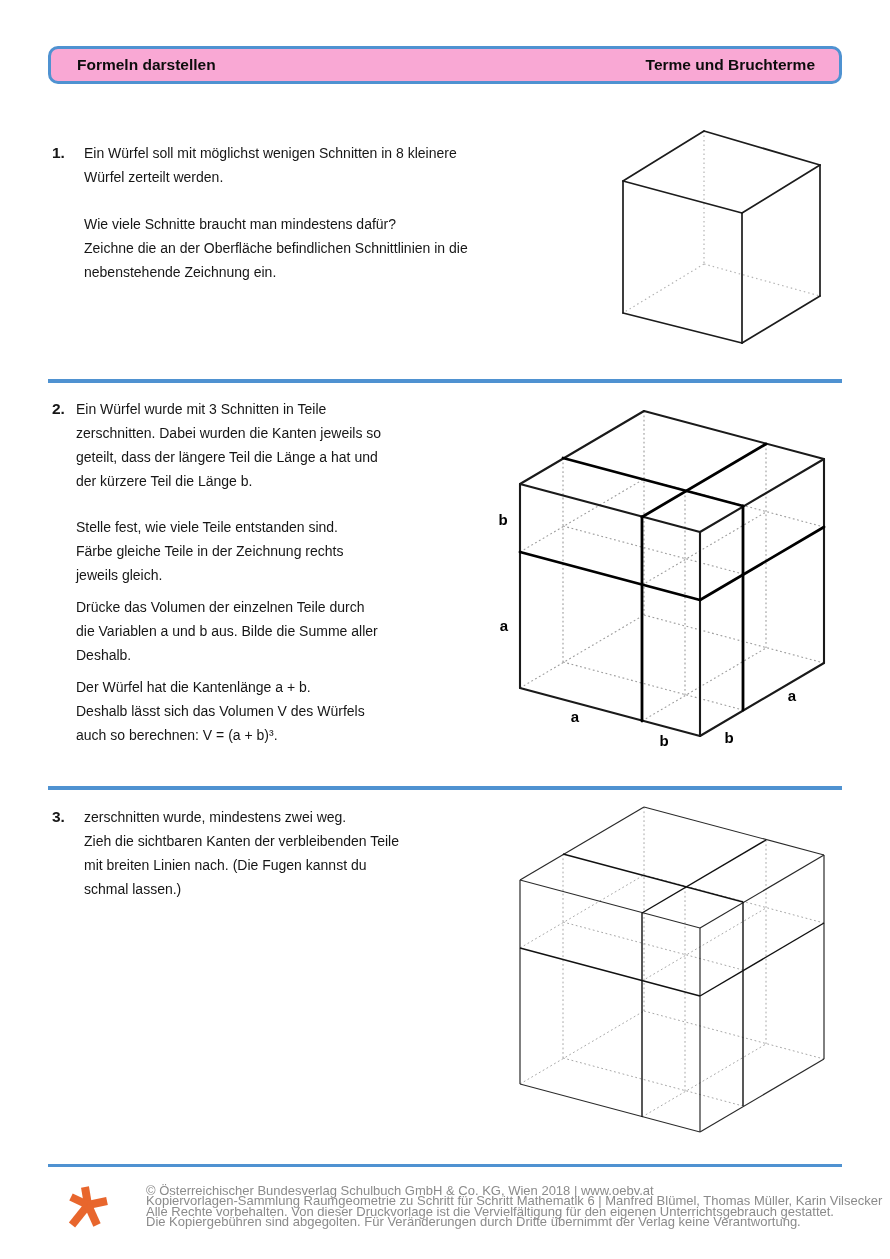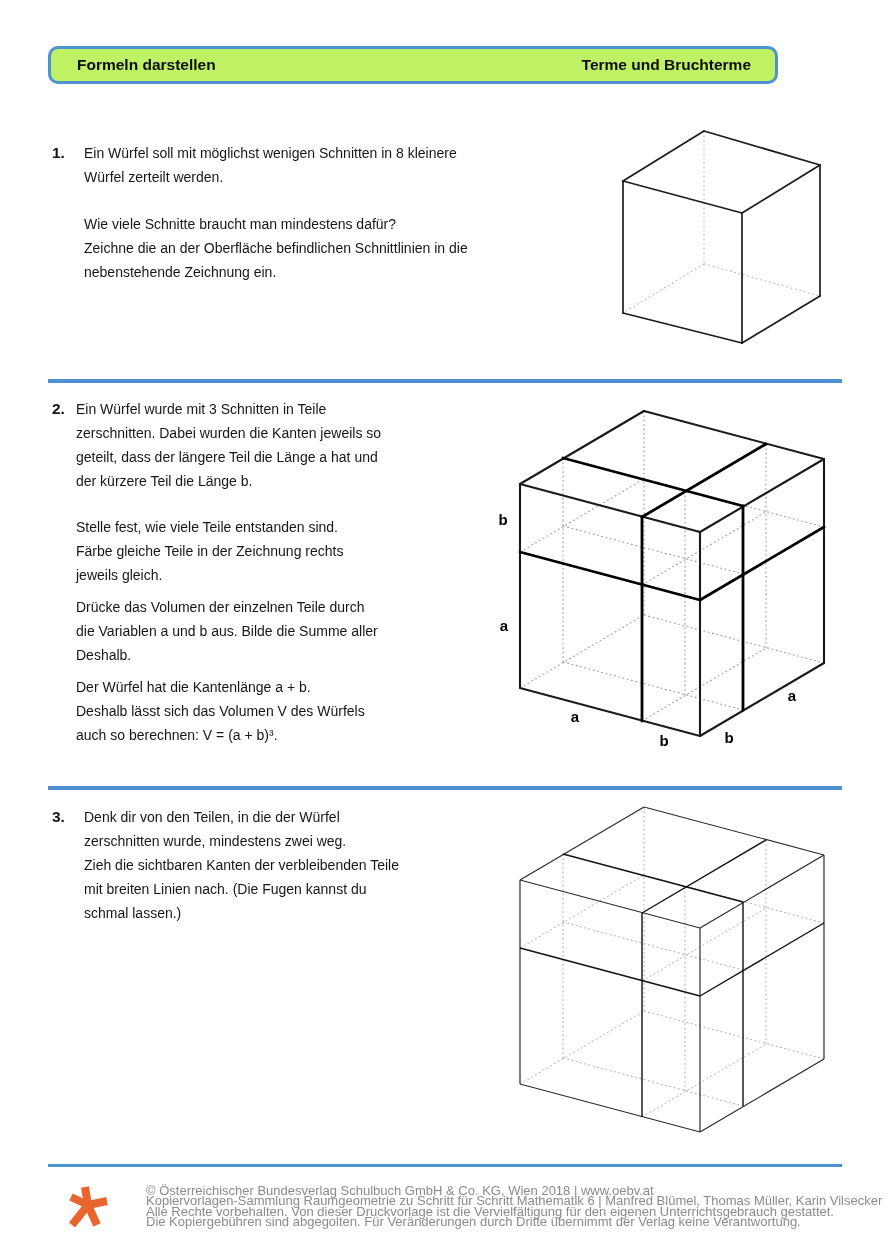--- a/index.html
+++ b/index.html
@@ -3,24 +3,24 @@
 <meta charset="utf-8">
 <style>
   html,body{margin:0;padding:0;background:#e9e9e9;}
   .page{
     position:relative;width:890px;height:1259px;background:#ffffff;
     font-family:"Liberation Sans", sans-serif;color:#161616;overflow:hidden;
     margin:0 auto;
   }
   .abs{position:absolute;}
   .header-box{
-    left:48px;top:46px;width:730px;height:38px;
+    left:48px;top:46px;width:794px;height:38px;
     border:3px solid #4f92d1;border-radius:10px;box-sizing:border-box;
     display:flex;align-items:center;justify-content:space-between;
-    padding:0 24px 0 26px;background:#bef264;
+    padding:0 24px 0 26px;background:#f9a8d4;
   }
   .header-box .hdr{font-size:15.5px;font-weight:bold;color:#0d0d0d;}
   .sep{left:48px;width:794px;height:3.5px;background:#4f92d1;}
   .task-number{font-size:15.5px;font-weight:bold;line-height:24px;}
   .task-text{font-size:14px;line-height:24px;}
   .line{white-space:nowrap;}
   .para{margin:0;}
   .cube-label{font-size:15px;font-weight:bold;transform:translate(-50%,-50%);color:#000;}
   .footer-text{font-size:13px;line-height:10.4px;color:#8b8b8b;}
   svg{display:block;}
@@ -137,21 +137,20 @@
   <div class="abs cube-label" style="left:575px;top:716px;">a</div>
   <div class="abs cube-label" style="left:664px;top:740px;">b</div>
   <div class="abs cube-label" style="left:729px;top:737px;">b</div>
   <div class="abs cube-label" style="left:792px;top:695px;">a</div>
 
   <div class="abs sep" style="top:786px;"></div>
 
   <div class="abs task-number" style="left:52px;top:805px;">3.</div>
   <div class="abs task-text" style="left:84px;top:805px;">
     <div class="para">
-        <div class="line">Denk dir von den Teilen, in die der Würfel</div>
         <div class="line">zerschnitten wurde, mindestens zwei weg.</div>
         <div class="line">Zieh die sichtbaren Kanten der verbleibenden Teile</div>
         <div class="line">mit breiten Linien nach. (Die Fugen kannst du</div>
         <div class="line">schmal lassen.)</div>
       </div>
   </div>
 
   <svg class="abs" style="left:495px;top:801px;" width="345" height="345" viewBox="0 0 345 345">
     <g stroke="#a8a8a8" stroke-width="1" stroke-dasharray="1.8 2.6" fill="none">
       <line x1="149" y1="6" x2="149" y2="210"></line>

